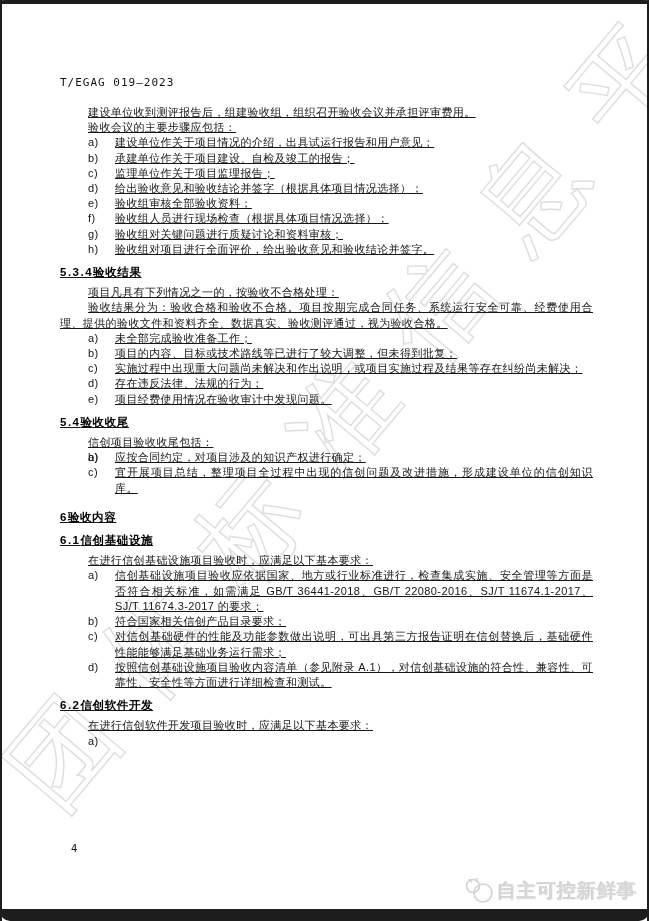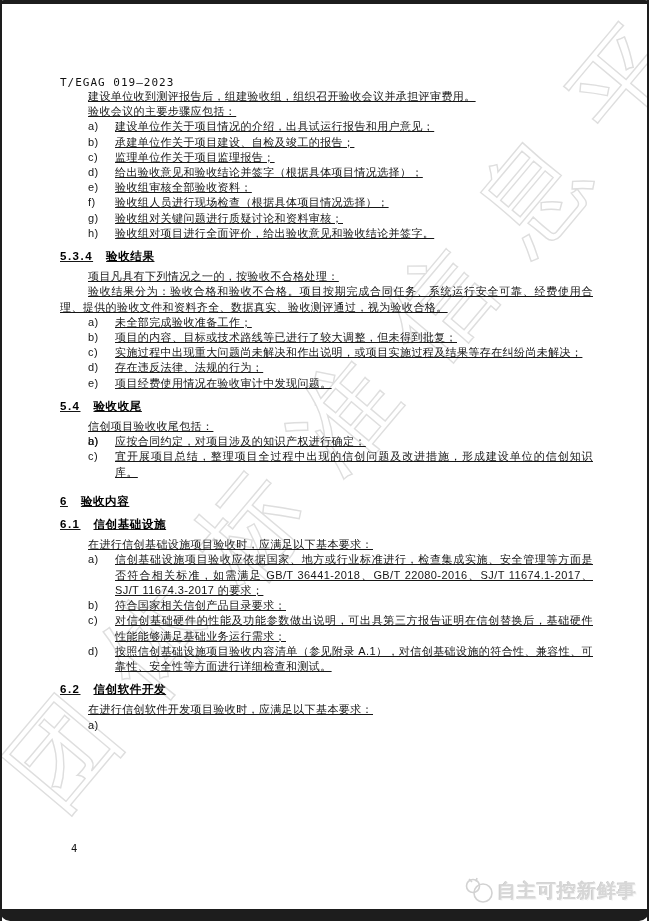--- a/index.html
+++ b/index.html
@@ -19,28 +19,28 @@
     position:absolute;left:-160px;top:355px;width:1000px;z-index:0;
     transform:rotate(-50deg);transform-origin:490px 50px;
     font-size:104px;letter-spacing:42px;font-weight:400;white-space:nowrap;
     color:rgba(255,255,255,0);-webkit-text-stroke:1.4px #dedede;
     text-shadow:0 0 0 rgba(0,0,0,0);user-select:none;pointer-events:none;
   }
 
   .doc{position:absolute;left:60px;top:76px;width:533px;z-index:1;}
   .doc-code{
     font-family:"DejaVu Sans Mono","Liberation Mono",monospace;
-    font-size:11px;letter-spacing:1px;color:#111;
+    font-size:11px;letter-spacing:1px;margin-bottom:16px;color:#111;
   }
   .body-blocks{font-size:11px;line-height:15.2px;letter-spacing:0.4px;text-decoration:underline;}
   .para{text-indent:28px;text-align:justify;}
   .li{position:relative;padding-left:55px;text-align:justify;}
   .li .marker{position:absolute;left:28px;top:0;}
   .heading{font-weight:bold;font-size:11.5px;letter-spacing:0.6px;color:#000;}
-  .heading .hnum{margin-right:13px;letter-spacing:1.5px;}
+  .heading .hnum{letter-spacing:1.5px;}
   .h2{margin:8px 0 5px 0;}
   .h1{margin:14px 0 8px 0;}
 
   .page-number{
     position:absolute;left:71px;top:842px;font-size:10.5px;z-index:1;
     font-family:"DejaVu Sans Mono","Liberation Mono",monospace;color:#111;
   }
 
   
   .badge{

